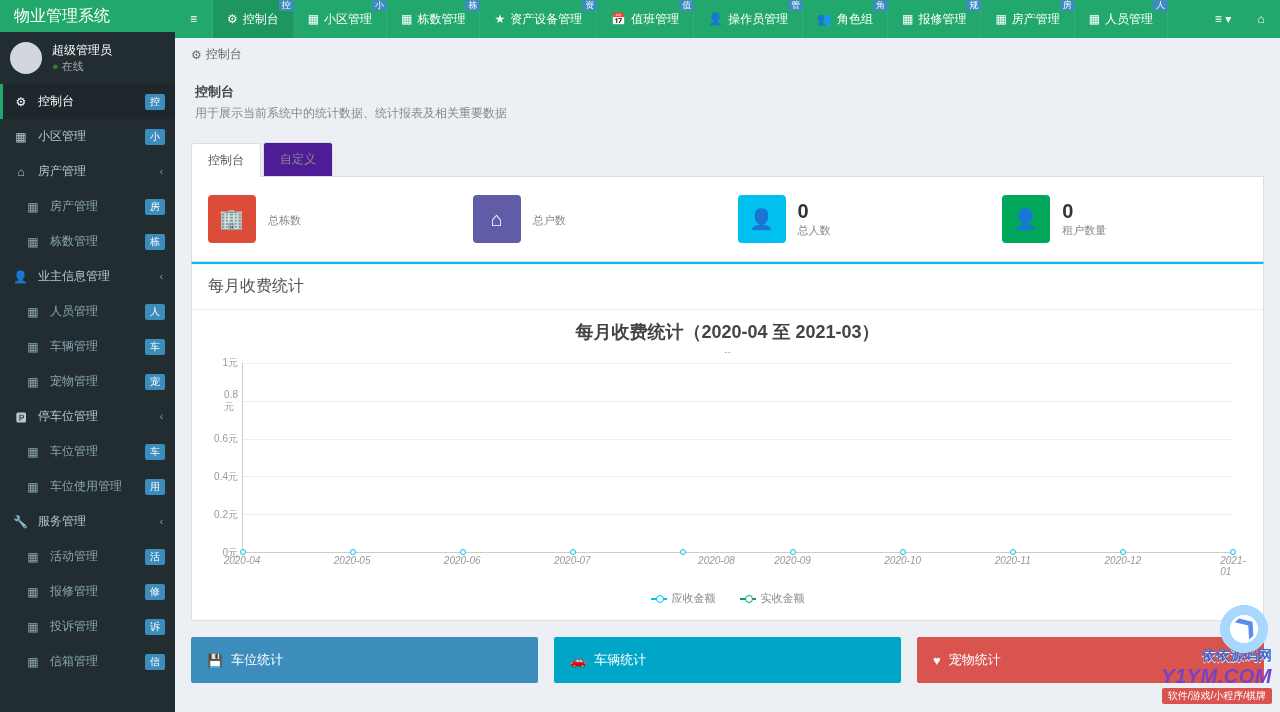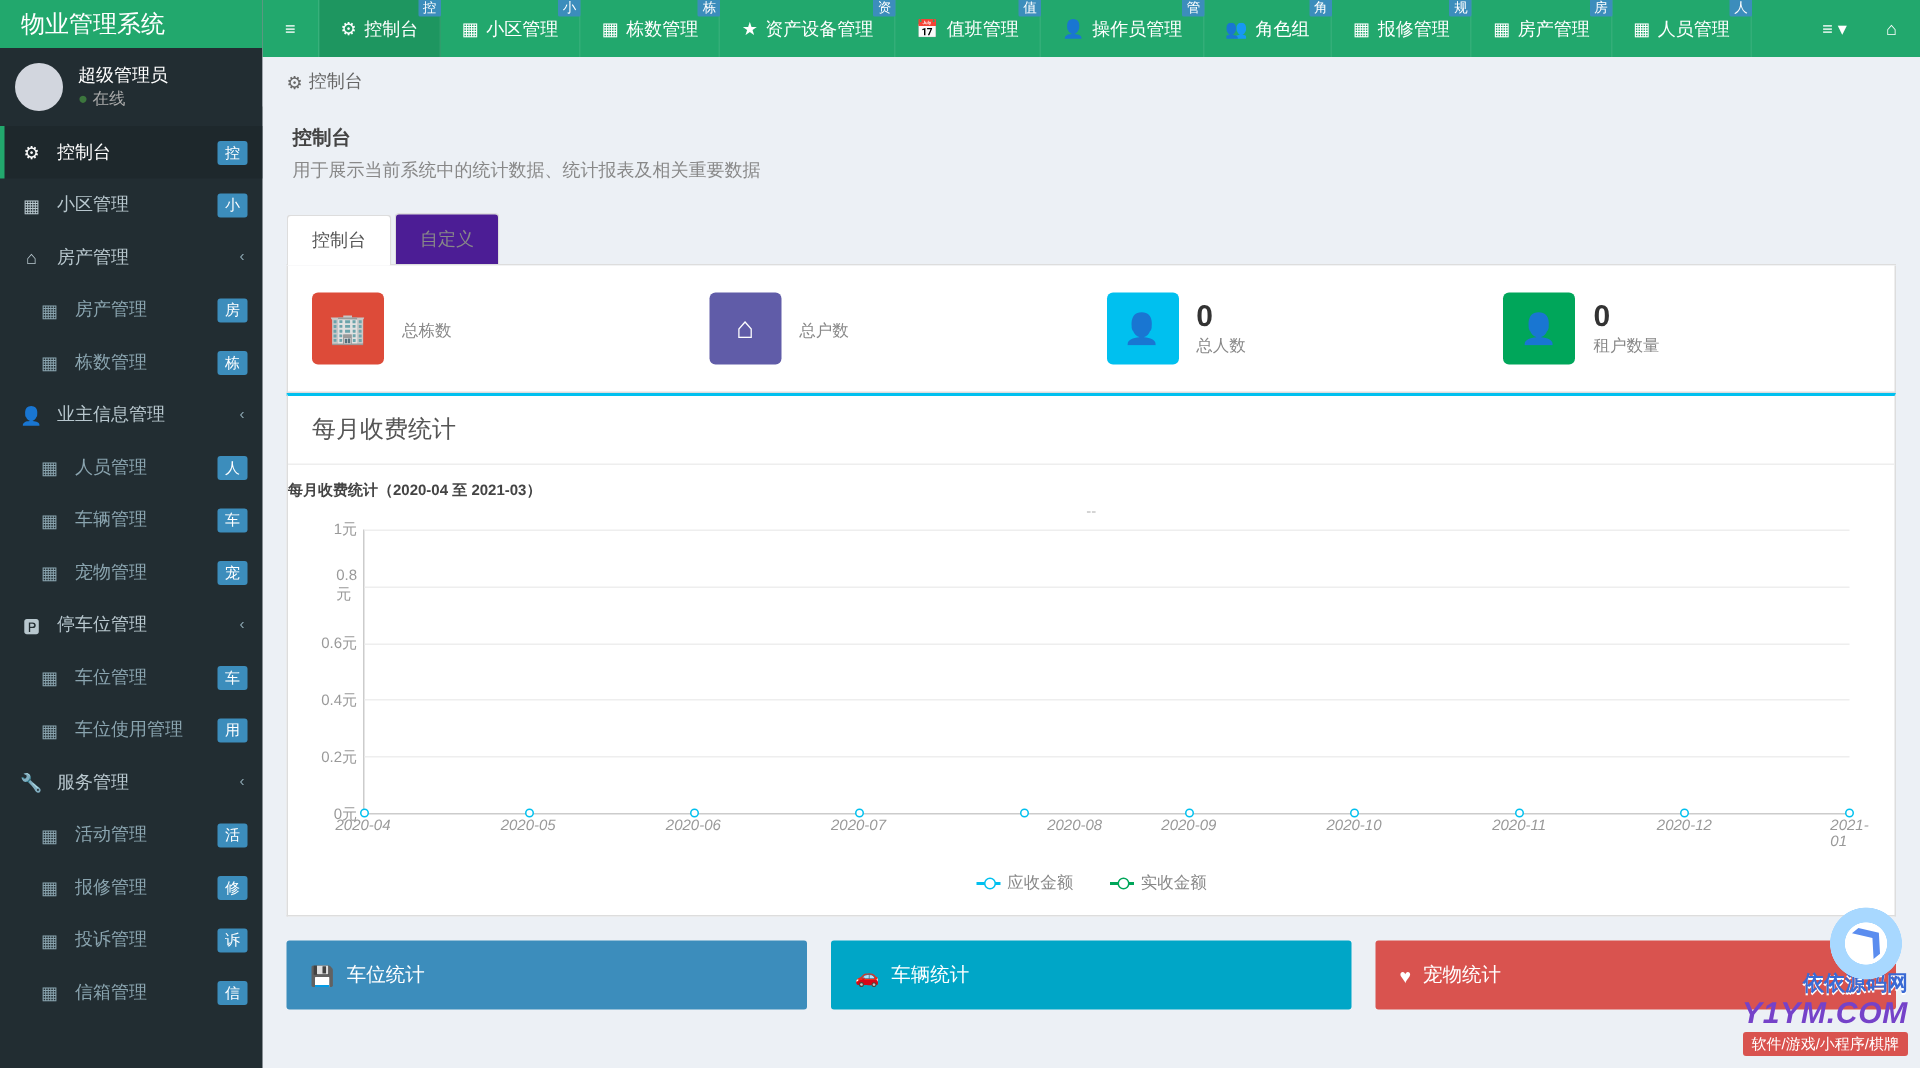--- a/index.html
+++ b/index.html
@@ -63,21 +63,21 @@
 .stat-icon.purple { background: #605ca8; }
 .stat-icon.blue { background: #00c0ef; }
 .stat-icon.green { background: #00a65a; }
 .stat-text { font-size: 12px; color: #555; }
 .stat-value { font-size: 20px; font-weight: 600; color: #333; line-height: 1; }
 .stat-label { font-size: 11px; color: #888; margin-top: 2px; }
 
 
 .chart-section { background: #fff; border: 1px solid #ddd; border-top: 2px solid #00c0ef; margin-top: 0; }
 .chart-section-title { padding: 12px 16px; font-size: 16px; color: #555; border-bottom: 1px solid #eee; }
-.chart-inner-title { font-size: 10px; font-weight: 600; color: #444; padding: 10px 0 2px; }
+.chart-inner-title { text-align: center; font-size: 18px; font-weight: 600; color: #444; padding: 10px 0 2px; }
 .chart-sub { text-align: center; font-size: 10px; color: #bbb; padding-bottom: 6px; }
 .chart-area { position: relative; height: 210px; margin: 0 30px 10px 50px; }
 .chart-yaxis { position: absolute; left: -38px; top: 0; bottom: 20px; width: 34px; }
 .chart-ylabel { position: absolute; right: 0; font-size: 10px; color: #999; transform: translateY(-50%); }
 .chart-grid { position: absolute; left: 0; right: 0; top: 0; bottom: 20px; border-left: 1px solid #ccc; border-bottom: 1px solid #ccc; }
 .chart-gridline { position: absolute; left: 0; right: 0; border-top: 1px solid #eee; }
 .chart-xaxis { position: absolute; left: 0; right: 0; bottom: 0; height: 18px; }
 .chart-xlabel { position: absolute; font-size: 10px; color: #999; transform: translateX(-50%); font-style: italic; }
 .chart-point { position: absolute; width: 6px; height: 6px; border-radius: 50%; border: 1px solid #00c0ef; background: #fff; transform: translate(-50%, 50%); }
 .chart-legend { display: flex; justify-content: center; gap: 24px; padding: 8px 0 14px; font-size: 11px; color: #888; }

